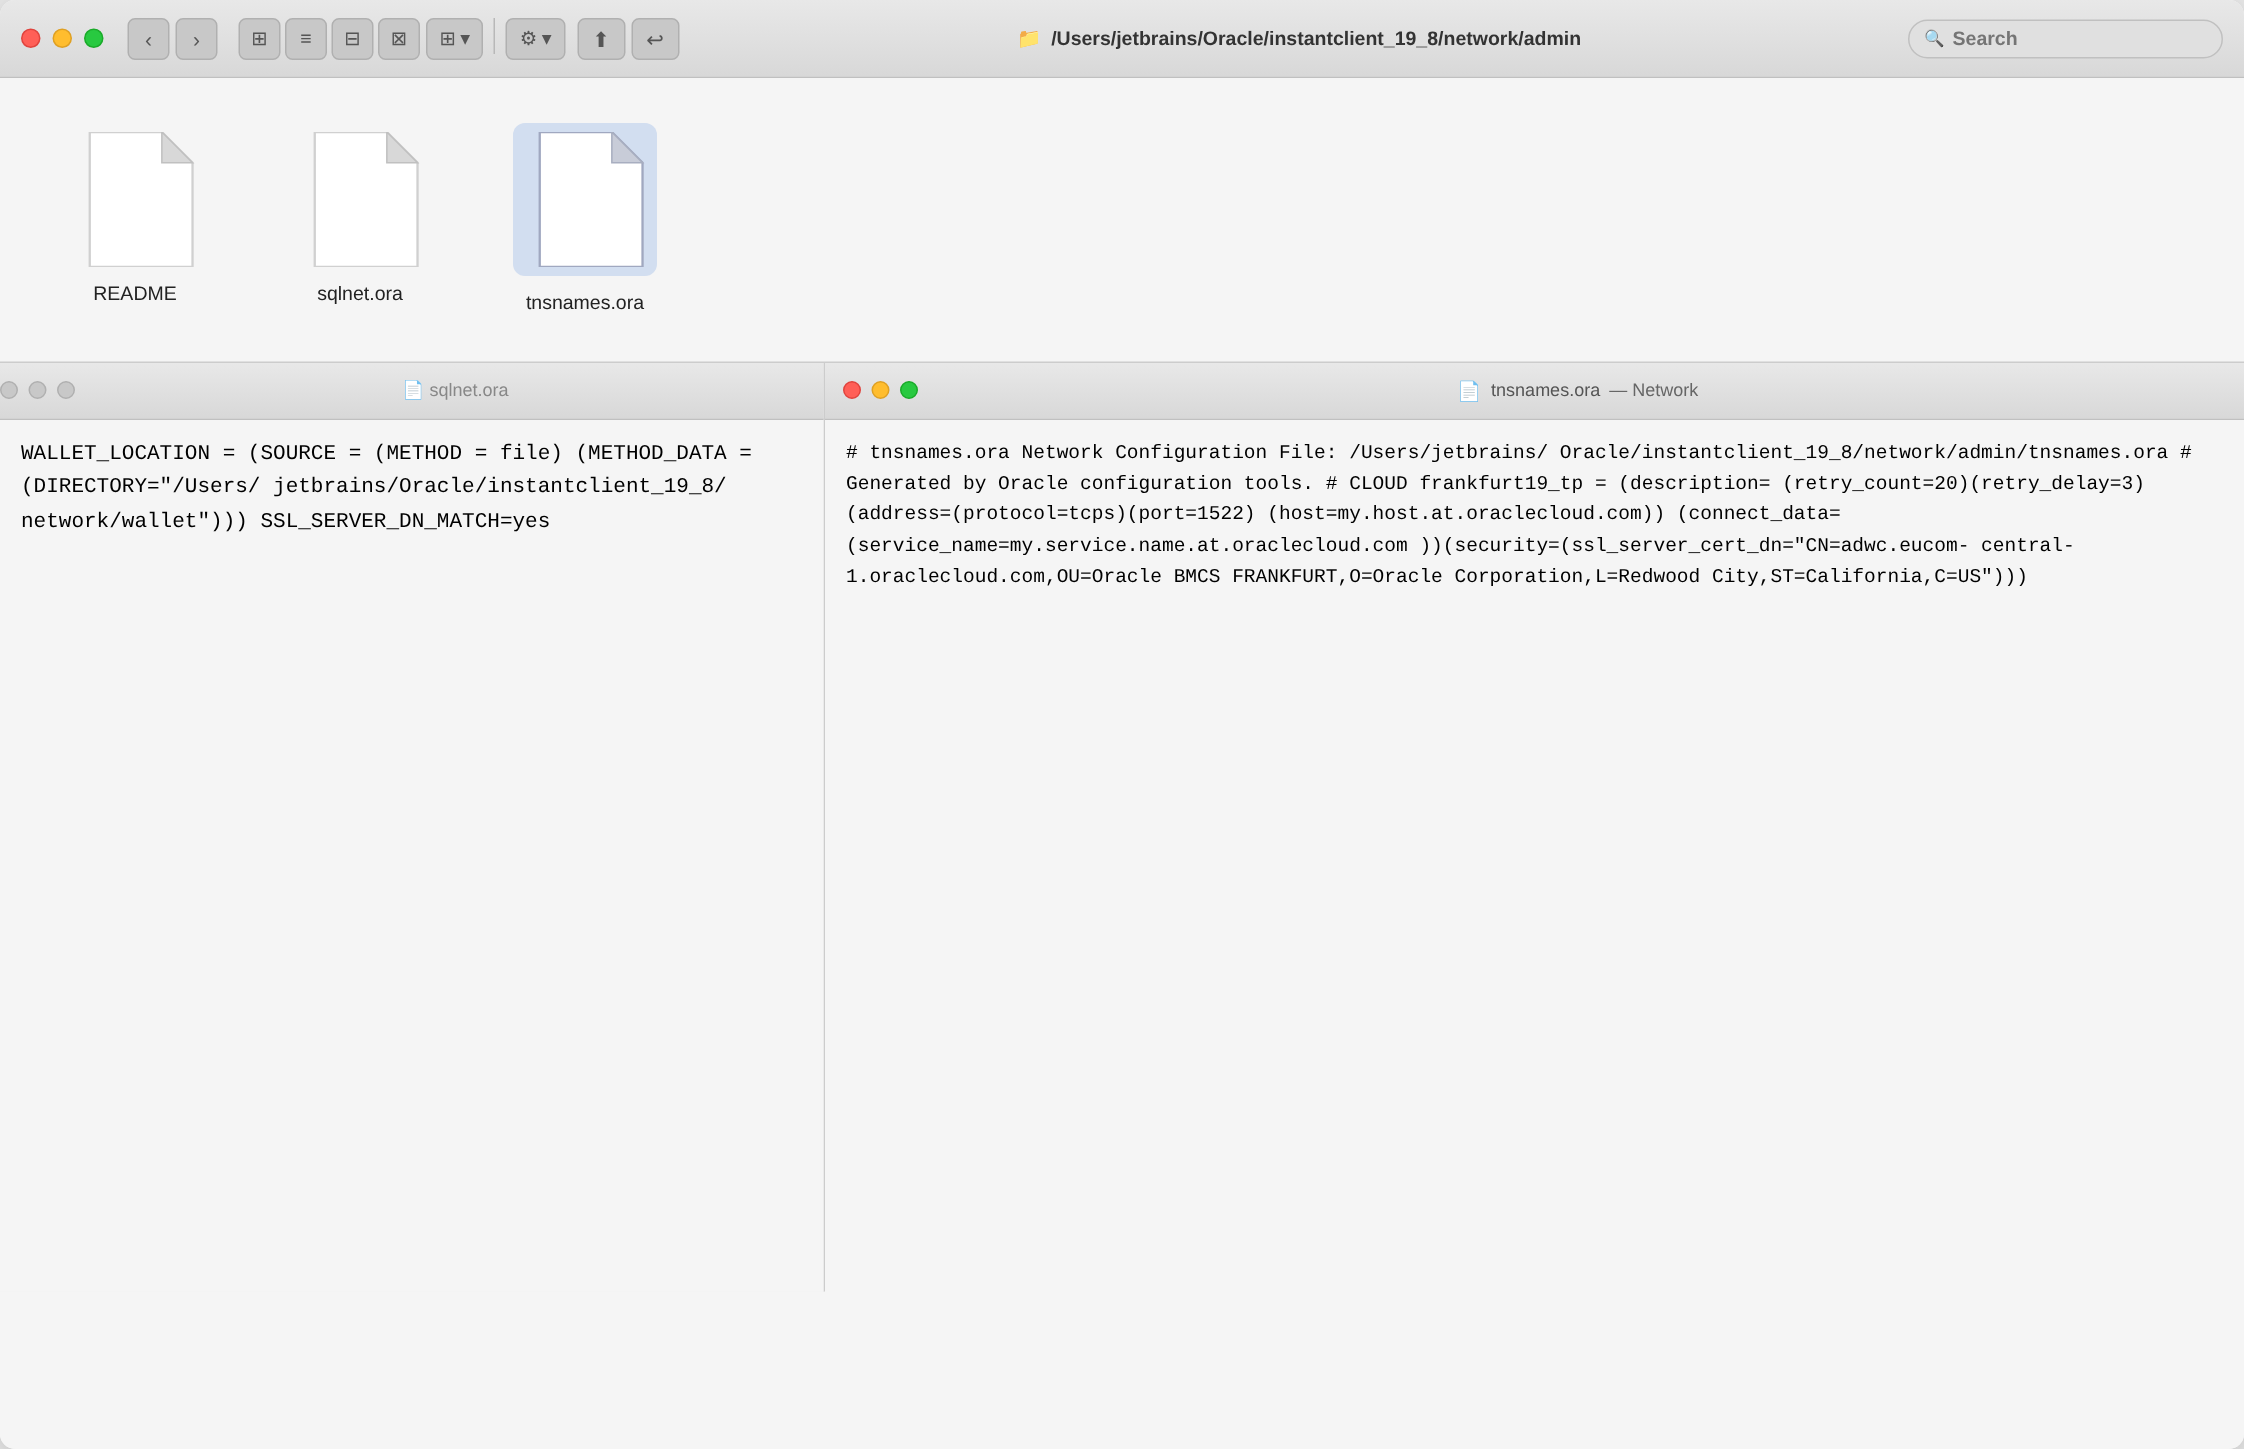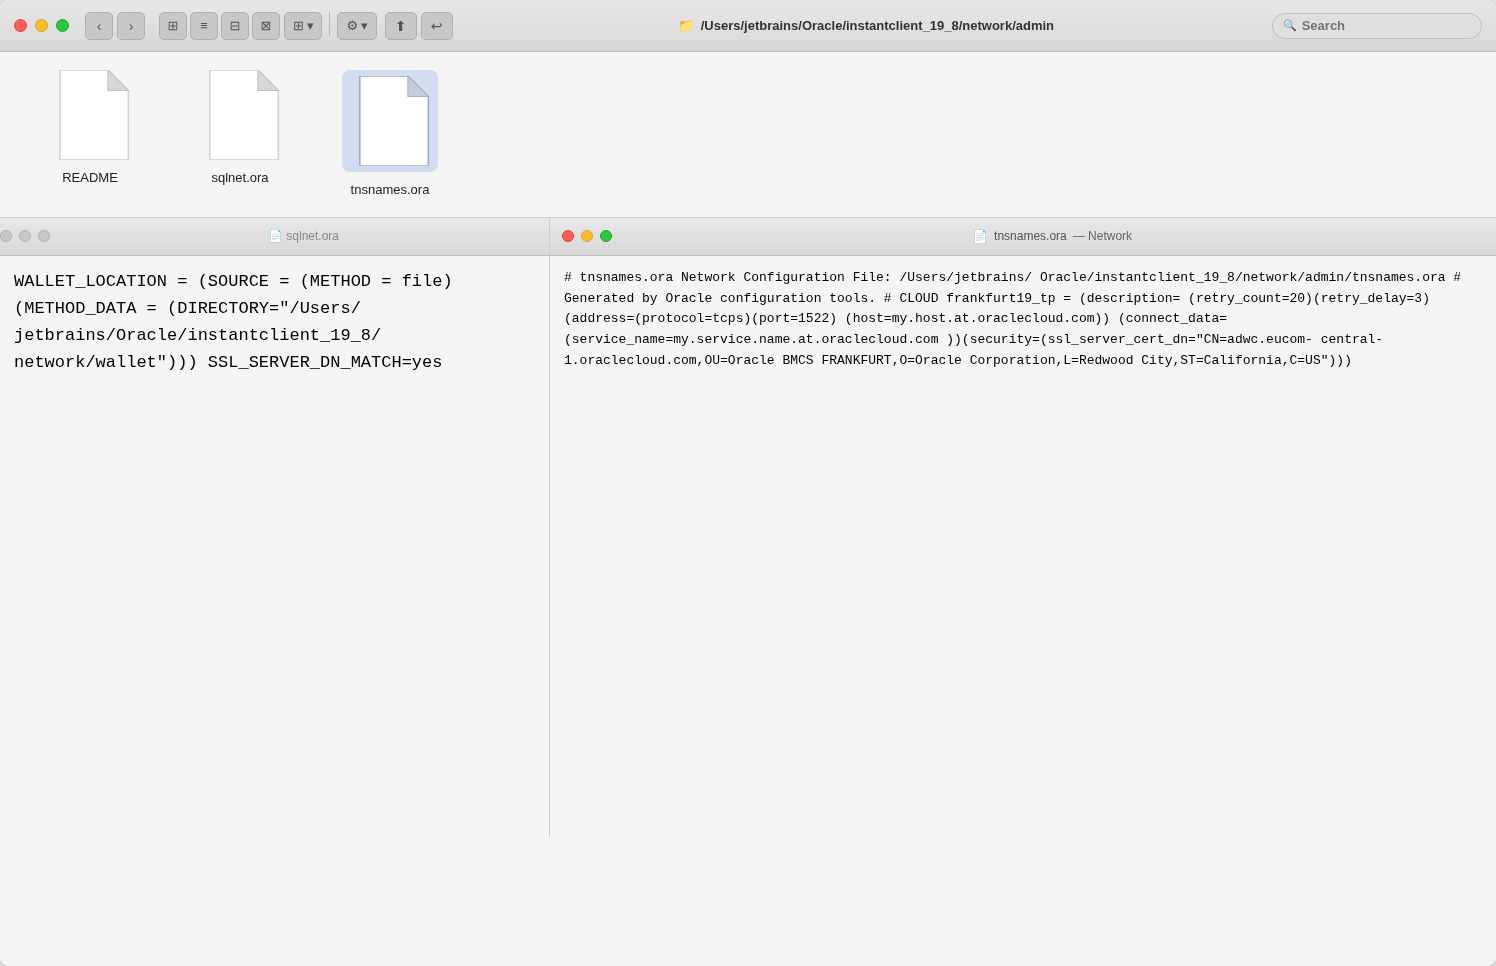--- a/index.html
+++ b/index.html
@@ -184,24 +184,24 @@
     
     .finder-content {
       flex: 1;
       background: #f5f5f5;
       display: flex;
       flex-direction: column;
     }
 
     
     .file-grid {
-      padding: 18px 40px;
+      padding: 30px 40px;
       display: flex;
       gap: 50px;
-      align-items: flex-start;
+      align-items: center;
       flex-shrink: 0;
     }
 
     .file-item {
       display: flex;
       flex-direction: column;
       align-items: center;
       gap: 10px;
       width: 100px;
       cursor: pointer;
@@ -274,21 +274,21 @@
       text-align: center;
       font-size: 12px;
       color: #888;
       font-weight: 400;
     }
 
     .editor-content {
       flex: 1;
       padding: 12px 14px;
       font-family: "Menlo", "Monaco", "Courier New", monospace;
-      font-size: 17px;
+      font-size: 14px;
       color: #000;
       line-height: 1.6;
       overflow: auto;
       background: #f5f5f5;
     }
 
     
     .editor-right {
       flex: 1;
       background: #f5f5f5;

